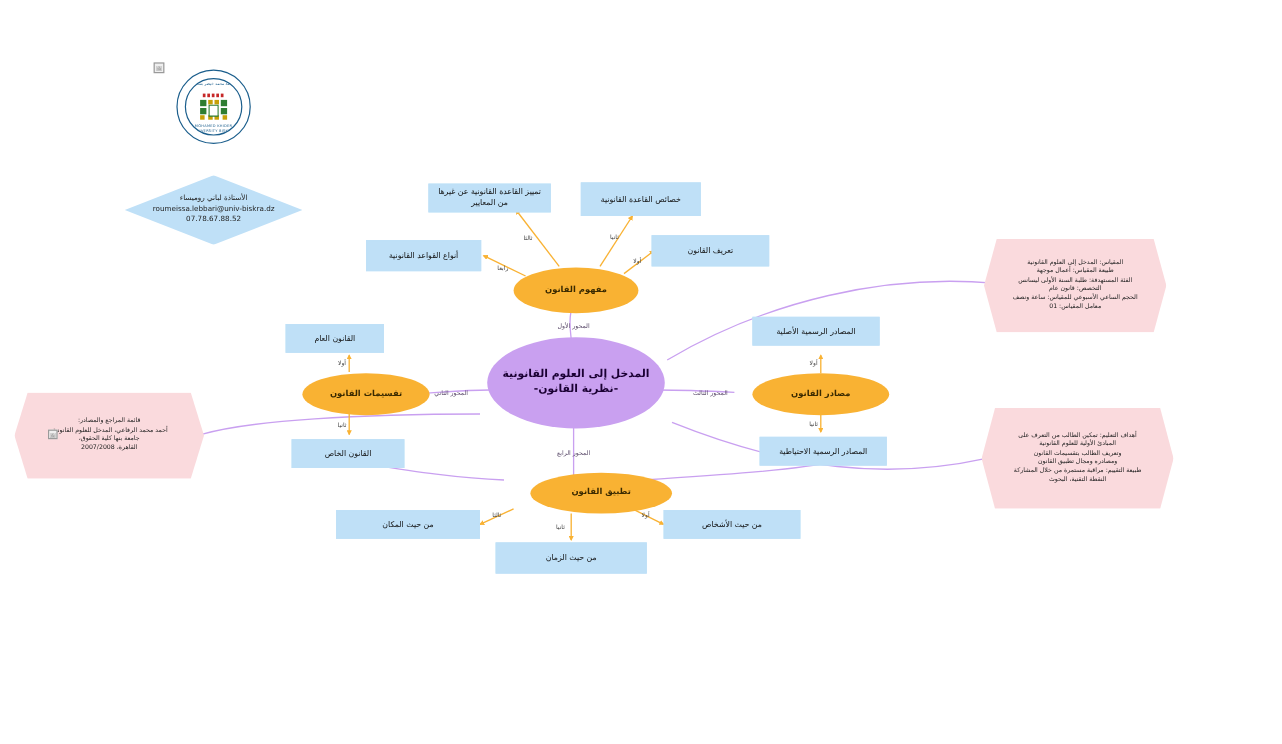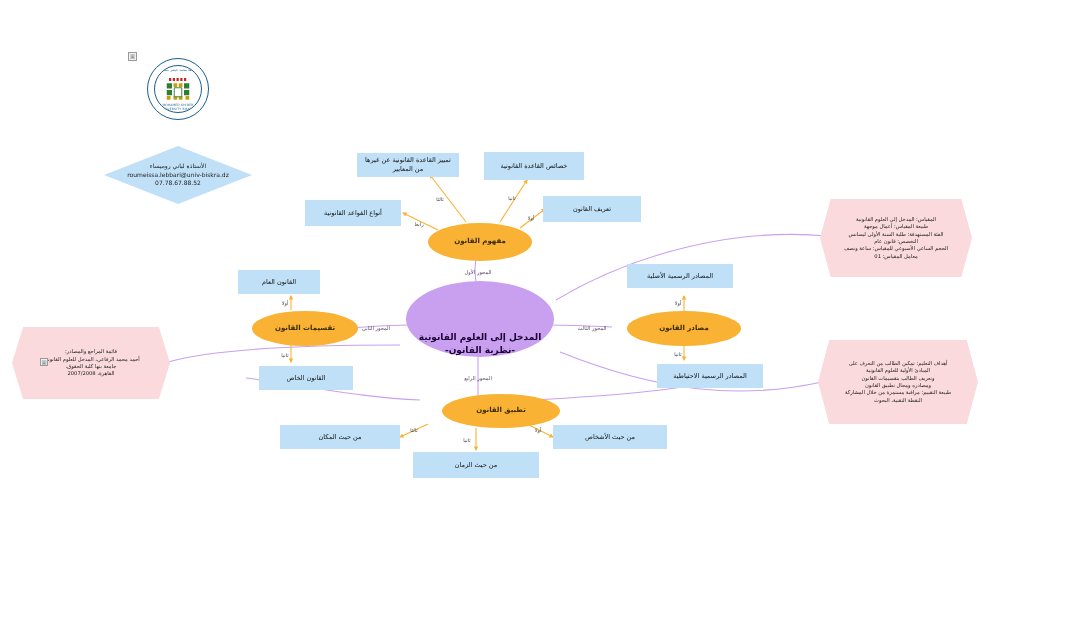--- a/index.html
+++ b/index.html
@@ -9,21 +9,21 @@
   #canvas{position:absolute;left:0;top:0;width:1068px;height:620px;}
   svg#links{position:absolute;left:0;top:0;width:1068px;height:620px;pointer-events:none;}
 
   
   .node{position:absolute;box-sizing:border-box;display:flex;align-items:center;
         justify-content:center;text-align:center;}
   .leaf{background:#bfe0f7;border:1px solid #bfe0f7;color:#111;
         font-size:6.5px;line-height:1.35;padding:2px 3px;}
   .ellipse{border-radius:50%;background:#f9b233;color:#3a2a00;font-weight:bold;
            font-size:7px;line-height:1.3;}
-  .ellipse.center{background:#c9a0f0;color:#1a0033;font-size:9px;line-height:1.45;justify-content:flex-end;}
+  .ellipse.center{background:#c9a0f0;color:#1a0033;font-size:9px;line-height:1.45;}
   .hex{background:#fadadd;color:#222;font-size:5.2px;line-height:1.42;
        padding:6px 16px;box-sizing:border-box;
        clip-path:polygon(7% 0,93% 0,100% 50%,93% 100%,7% 100%,0 50%);}
   .diamond{background:#bfe0f7;color:#222;font-size:6px;line-height:1.45;
            clip-path:polygon(50% 0,100% 50%,50% 100%,0 50%);padding:6px 10px;
            box-sizing:border-box;}
 
   .edge-label{position:absolute;font-size:5px;color:#444;white-space:nowrap;
               background:transparent;transform:translate(-50%,-50%);}
   .edge-label.major{color:#5a4a6a;font-size:5.2px;}
@@ -166,36 +166,36 @@
   <div class="node ellipse" style="left:252px;top:311px;width:106px;height:35px;">
     <span>تقسيمات القانون</span>
   </div>
   <div class="edge-label major" style="left:376px;top:328px;">المحور الثاني</div>
 
   <div class="node leaf" style="left:238px;top:270px;width:82px;height:24px;">
     <span>القانون العام</span>
   </div>
   <div class="edge-label" style="left:285px;top:303px;">أولا</div>
 
-  <div class="node leaf" style="left:243px;top:366px;width:94px;height:24px;margin-left:16px;">
+  <div class="node leaf" style="left:243px;top:366px;width:94px;height:24px;">
     <span>القانون الخاص</span>
   </div>
   <div class="edge-label" style="left:285px;top:355px;">ثانيا</div>
 
   <div class="node ellipse" style="left:627px;top:311px;width:114px;height:35px;">
     <span>مصادر القانون</span>
   </div>
   <div class="edge-label major" style="left:592px;top:328px;">المحور الثالث</div>
 
   <div class="node leaf" style="left:627px;top:264px;width:106px;height:24px;">
     <span>المصادر الرسمية الأصلية</span>
   </div>
   <div class="edge-label" style="left:678px;top:303px;">أولا</div>
 
-  <div class="node leaf" style="left:633px;top:364px;width:106px;height:24px;margin-left:24px;">
+  <div class="node leaf" style="left:633px;top:364px;width:106px;height:24px;">
     <span>المصادر الرسمية الاحتياطية</span>
   </div>
   <div class="edge-label" style="left:678px;top:354px;">ثانيا</div>
 
   <div class="node ellipse" style="left:442px;top:394px;width:118px;height:34px;">
     <span>تطبيق القانون</span>
   </div>
   <div class="edge-label major" style="left:478px;top:378px;">المحور الرابع</div>
 
   <div class="node leaf" style="left:553px;top:425px;width:114px;height:24px;">

